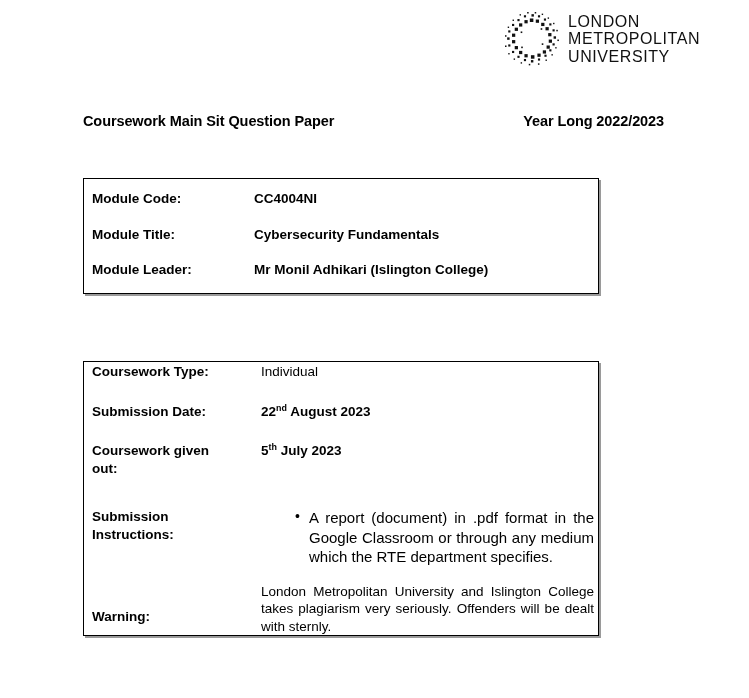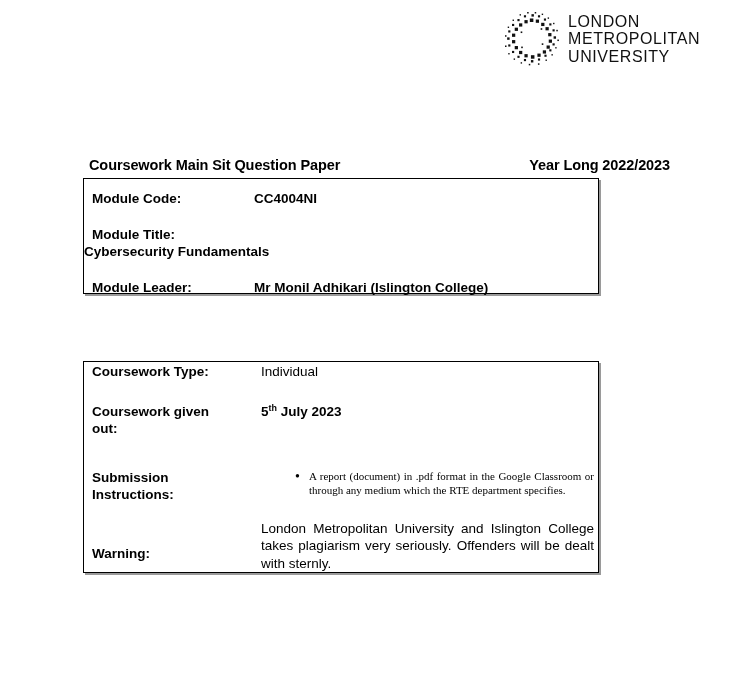--- a/index.html
+++ b/index.html
@@ -44,27 +44,26 @@
     color: #111111;
     display: block;
     margin-bottom: 1px;
     transform: scaleX(0.97);
     transform-origin: left center;
   }
 
   
   .header-row {
     position: absolute;
-    left: 89px;
+    left: 83px;
     top: 113px;
     width: 590px;
     display: flex;
     justify-content: space-between;
     align-items: baseline;
-    margin-top: 44px;
   }
   .header-row .h-left,
   .header-row .h-right {
     font-weight: bold;
     font-size: 14.5px;
     letter-spacing: -0.1px;
     white-space: nowrap;
   }
   .header-row .h-right {
     margin-right: 9px;
@@ -101,21 +100,21 @@
 
   
   #module-table .t-row { padding: 0; }
   #module-table .t-label {
     width: 170px;
     padding-left: 8px;
     box-sizing: border-box;
   }
   #module-table .t-value { font-weight: bold; }
   #module-table .r0 { margin-top: 11px; }
-  #module-table .r1 { margin-top: 18px; flex-direction: column; }
+  #module-table .r1 { margin-top: 18px; }
   #module-table .r2 { margin-top: 18px; }
 
   
   #coursework-table .t-label {
     width: 177px;
     padding-left: 8px;
     box-sizing: border-box;
   }
   #coursework-table .t-value {
     text-align: justify;
@@ -145,23 +144,22 @@
   .bullet-list {
     margin: 0;
     padding: 0;
     list-style: none;
   }
   .bullet-list li {
     position: relative;
     padding-left: 48px;
     text-align: justify;
     text-justify: inter-word;
-    font-size: 11px;
+    font-size: 15px;
     line-height: 1.3;
-    font-family: Liberation Serif, serif;
   }
   .bullet-list li::before {
     content: "\2022";
     position: absolute;
     left: 34px;
     top: -1px;
     font-size: 14px;
   }
   .bullet-list li > span { display: block; }
 </style>
@@ -267,20 +265,24 @@
 </div>
 
 <div class="doc-table" id="coursework-table">
 
   <div class="t-row cr0">
     <div class="t-label">Coursework Type:</div>
     <div class="t-value nojust">Individual</div>
   </div>
 
 
+  <div class="t-row cr2">
+    <div class="t-label">Submission Date:</div>
+    <div class="t-value nojust bold-val"><span>22</span><sup>nd</sup><span> August 2023</span></div>
+  </div>
 
   <div class="t-row cr3">
     <div class="t-label"><span>Coursework given</span><br><span>out:</span></div>
     <div class="t-value nojust bold-val"><span>5</span><sup>th</sup><span> July 2023</span></div>
   </div>
 
   <div class="t-row cr4">
     <div class="t-label"><span>Submission</span><br><span>Instructions:</span></div>
     <div class="t-value">
       <ul class="bullet-list">

